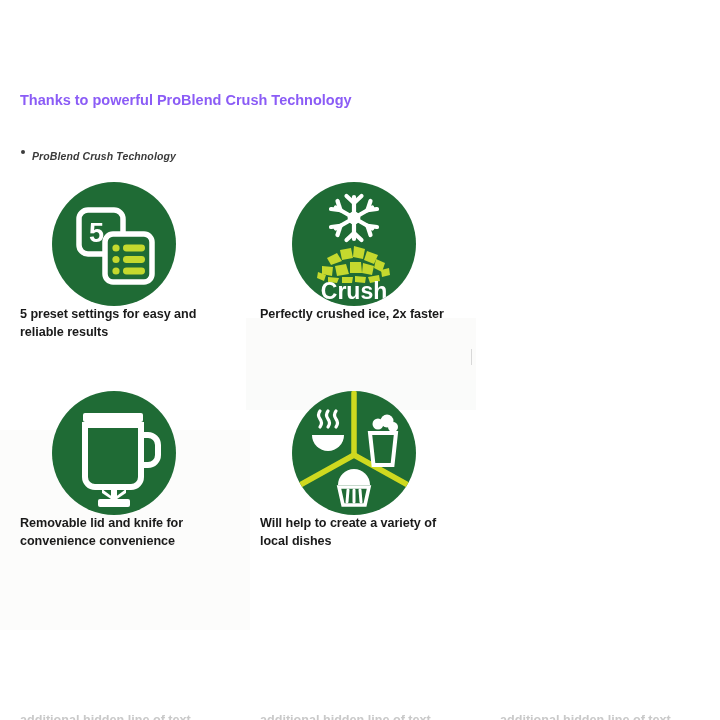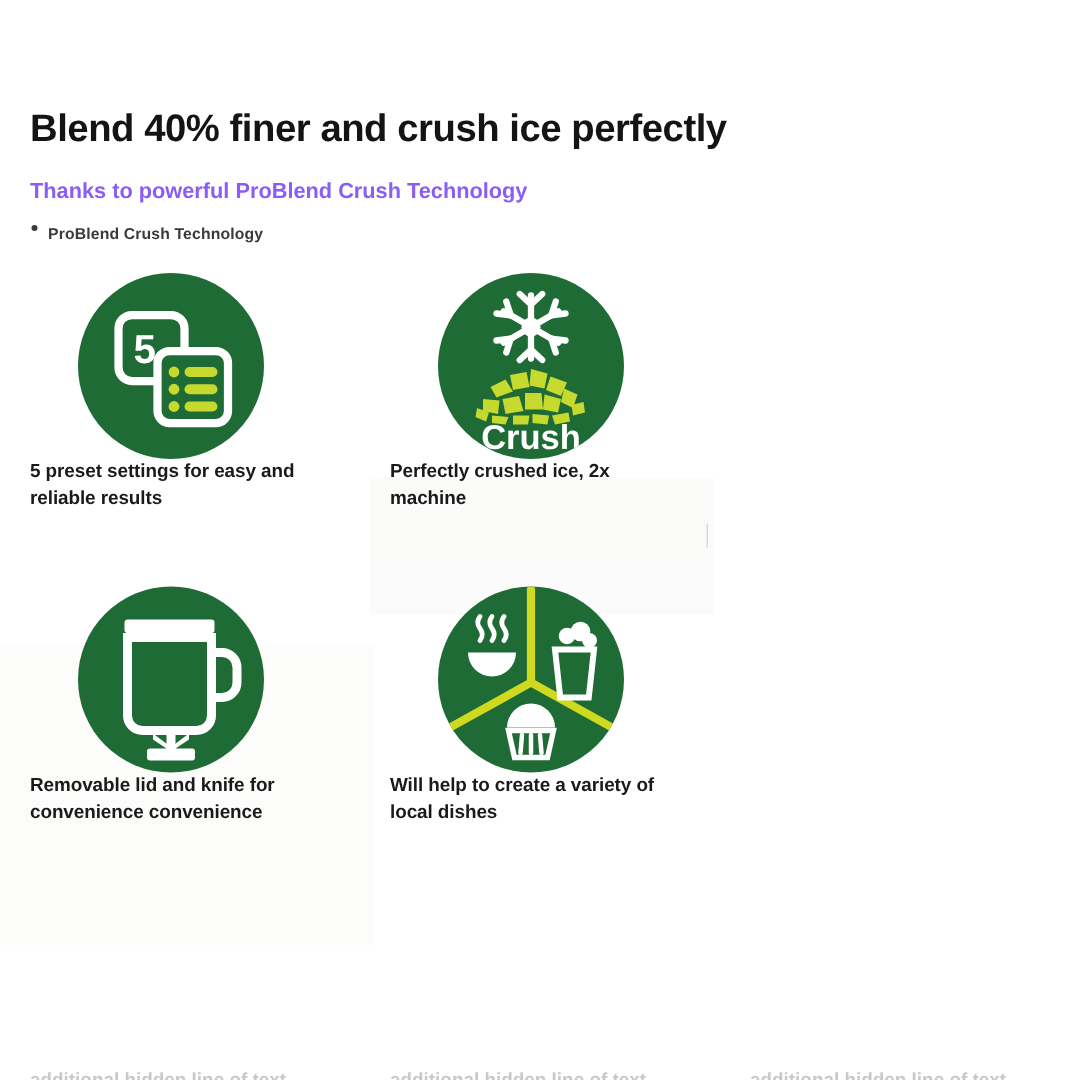--- a/index.html
+++ b/index.html
@@ -72,20 +72,21 @@
     padding-top: 20px;
     line-height: 1.2;
   }
   .bullet-row {
     position: absolute;
     left: 21px;
     top: 150px;
     display: flex;
     align-items: flex-start;
     gap: 7px;
+    font-style: italic;
   }
   .bullet-dot {
     width: 4px; height: 4px;
     border-radius: 50%;
     background: #3c3c3c;
     flex: none;
   }
   .bullet-text {
     font-size: 10.5px;
     font-weight: bold;
@@ -162,21 +163,20 @@
 <body>
 
 <div class="page">
 
   <div class="tint-a"></div>
   <div class="tint-c"></div>
   <div class="tint-b"></div>
   <div class="divider-tick"></div>
 
   <div class="head">
-    <h1 class="title">Blend 40% finer and crush ice perfectly</h1>
     <h2 class="subtitle">Thanks to powerful ProBlend Crush Technology</h2>
   </div>
 
   <div class="bullet-row">
     <span class="bullet-dot"></span>
     <span class="bullet-text">ProBlend Crush Technology</span>
   </div>
 
   <div class="grid">
 
@@ -237,21 +237,21 @@
                 <polygon points="36,95 47,96 45,101 36,100"></polygon>
                 <polygon points="50,95 61,95 60,101 50,101"></polygon>
                 <polygon points="63,94 74,95 73,101 63,100"></polygon>
                 <polygon points="76,95 87,93 88,99 78,101"></polygon>
                 <polygon points="89,88 97,86 98,93 90,95"></polygon>
               </g>
               <text x="62" y="117" font-family="'Liberation Sans',sans-serif" font-size="23" font-weight="bold" fill="#ffffff" text-anchor="middle">Crush</text>
             </svg>
           </div>
         </div>
-        <div class="caption narrow">Perfectly crushed ice, 2x machine</div>
+        <div class="caption narrow">Perfectly crushed ice, 2x faster</div>
       </div>
 
       <div class="cell">
       </div>
 
     </div>
 
     <div class="row row-2">
 
       <div class="cell">

